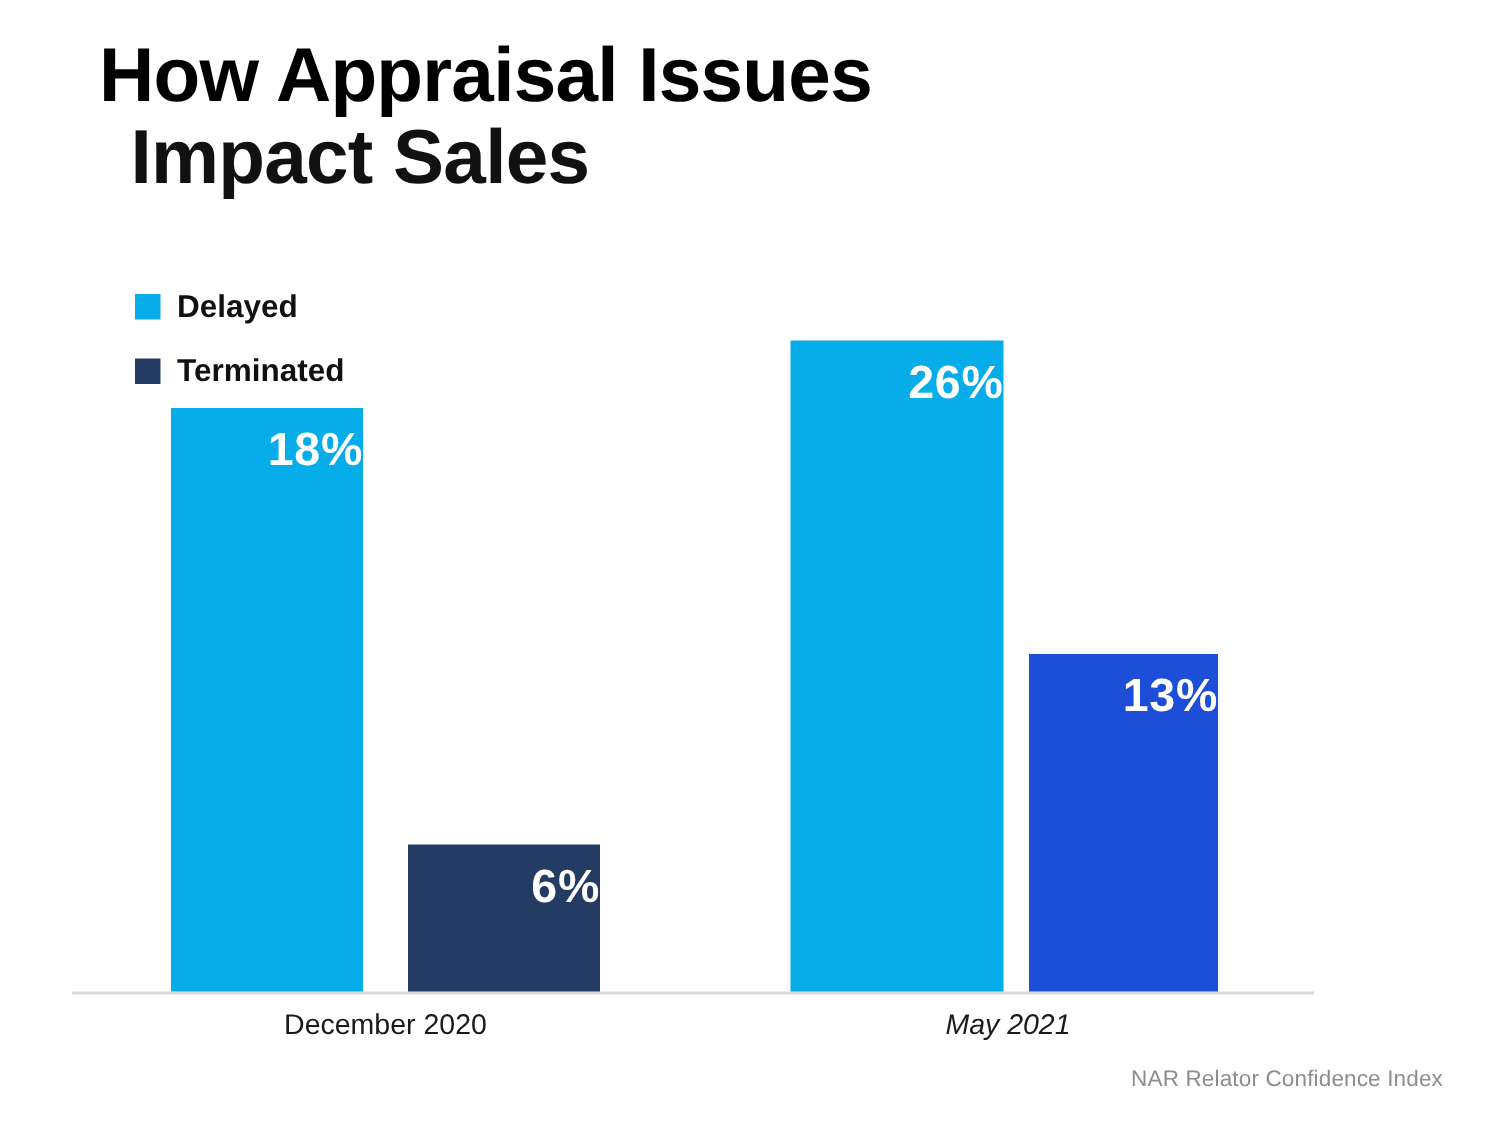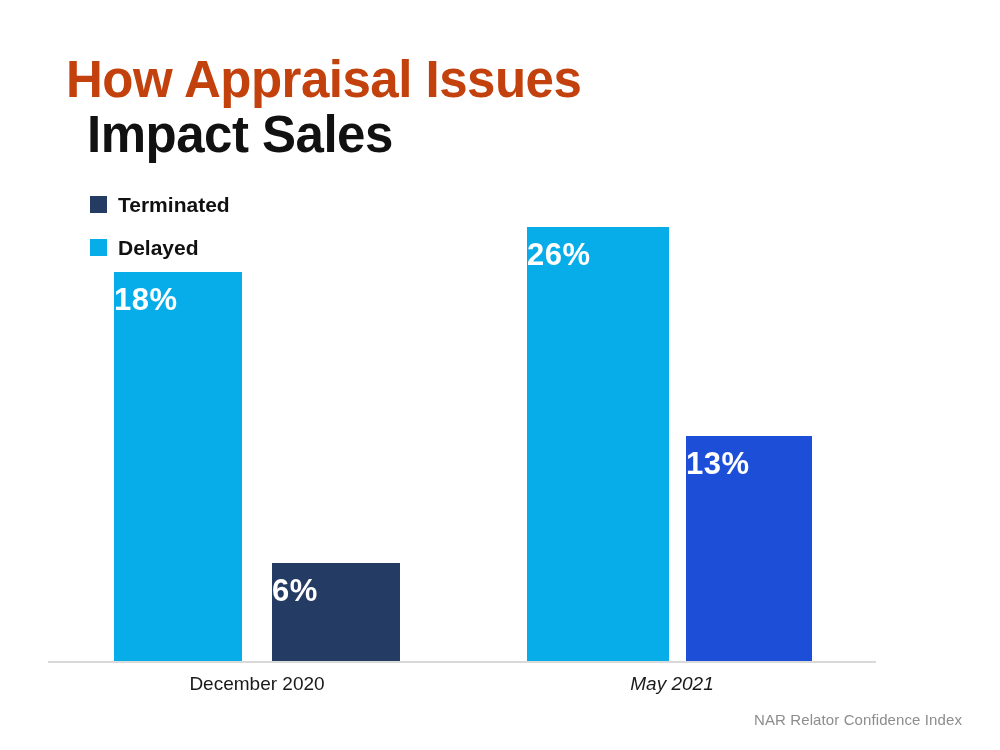--- a/index.html
+++ b/index.html
@@ -82,21 +82,21 @@
   }
   .bar {
     position: absolute;
     bottom: 89px; 
   }
   .bar-value {
     position: absolute;
     top: 11px;
     left: 0;
     right: 0;
-    text-align: left;
+    text-align: right;
     color: #ffffff;
     font-size: 31px;
     font-weight: bold;
     line-height: 1.1;
     letter-spacing: 0.5px;
   }
   .cat-label {
     position: absolute;
     top: 673px;
     text-align: center;
@@ -115,32 +115,32 @@
     color: #8d8d8d;
     letter-spacing: 0.1px;
   }
 </style>
 </head>
 <body style="background: rgb(255, 255, 255);">
 
 <div id="infographic">
 
   <div class="title-block">
-    <div class="title-line accent" style="color: #c2410c; margin-top: 30px;">How Appraisal Issues</div>
+    <div class="title-line accent" style="color: #000000;">How Appraisal Issues</div>
     <div class="title-line dark" style="color: rgb(17, 17, 17);">Impact Sales</div>
   </div>
 
   <div class="legend">
     <div class="legend-item">
+      <span class="legend-swatch" style="background: rgb(6, 173, 233);"></span>
+      <span class="legend-label">Delayed</span>
+    </div>
+    <div class="legend-item">
       <span class="legend-swatch" style="background: rgb(36, 59, 99);"></span>
       <span class="legend-label">Terminated</span>
-    </div>
-    <div class="legend-item">
-      <span class="legend-swatch" style="background: rgb(6, 173, 233);"></span>
-      <span class="legend-label">Delayed</span>
     </div>
   </div>
 
   <div class="plot">
     <div class="axis-line" style="background: rgb(217, 217, 217);"></div>
     <div id="bars-container">
         <div class="bar" style="left: 114px; width: 128px; height: 389px; background: rgb(6, 173, 233);">
           <div class="bar-value">18%</div>
         </div>
         <div class="bar" style="left: 272px; width: 128px; height: 98px; background: rgb(36, 59, 99);">

